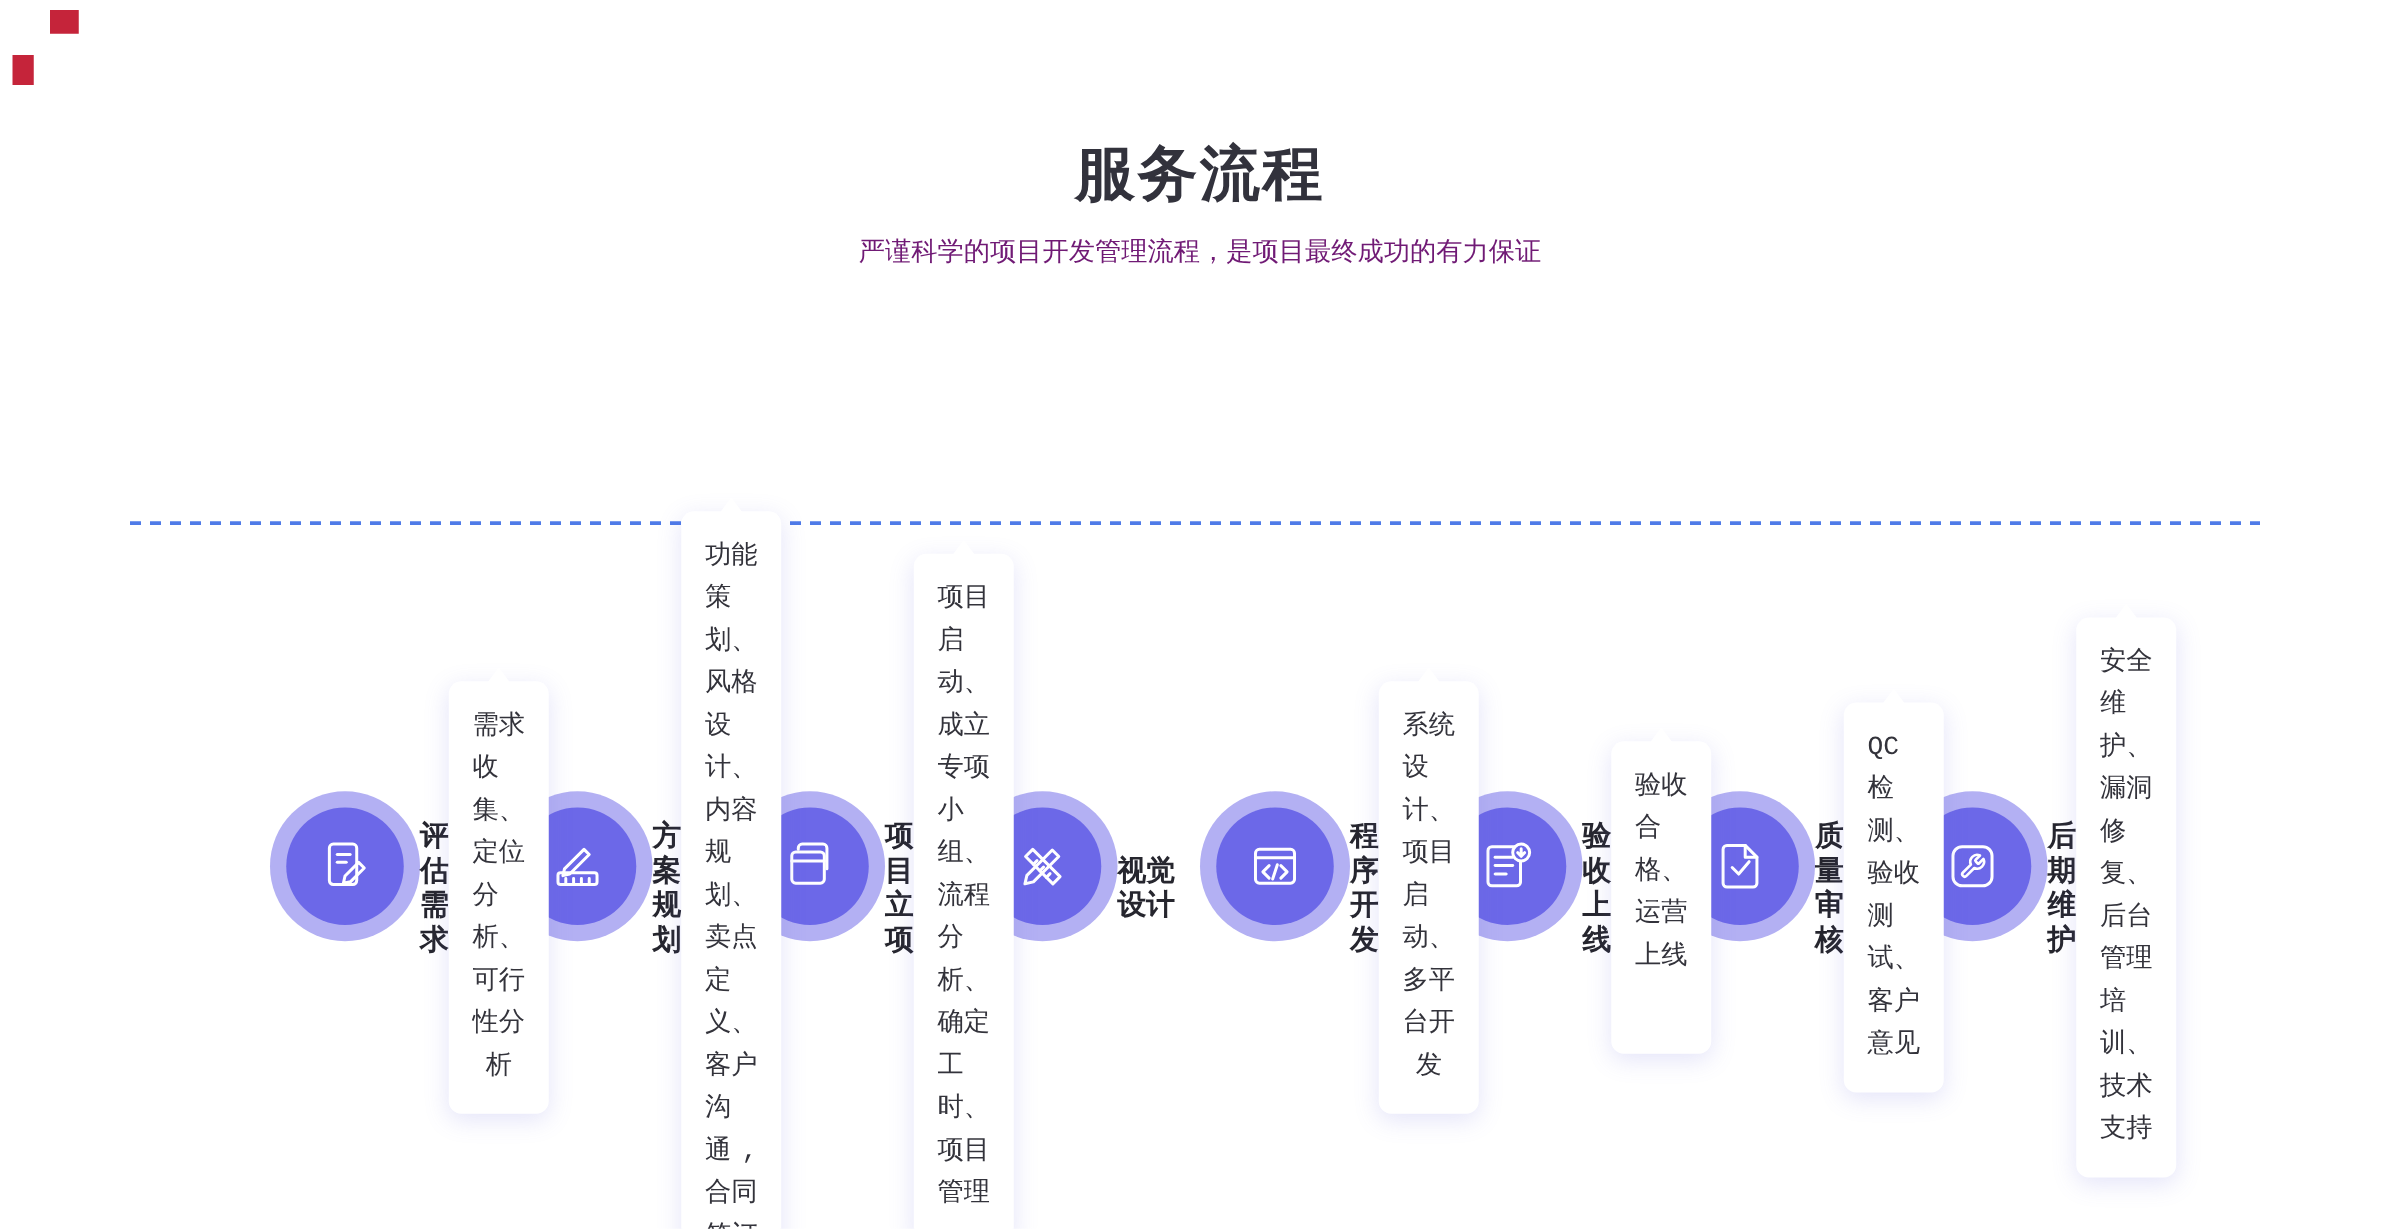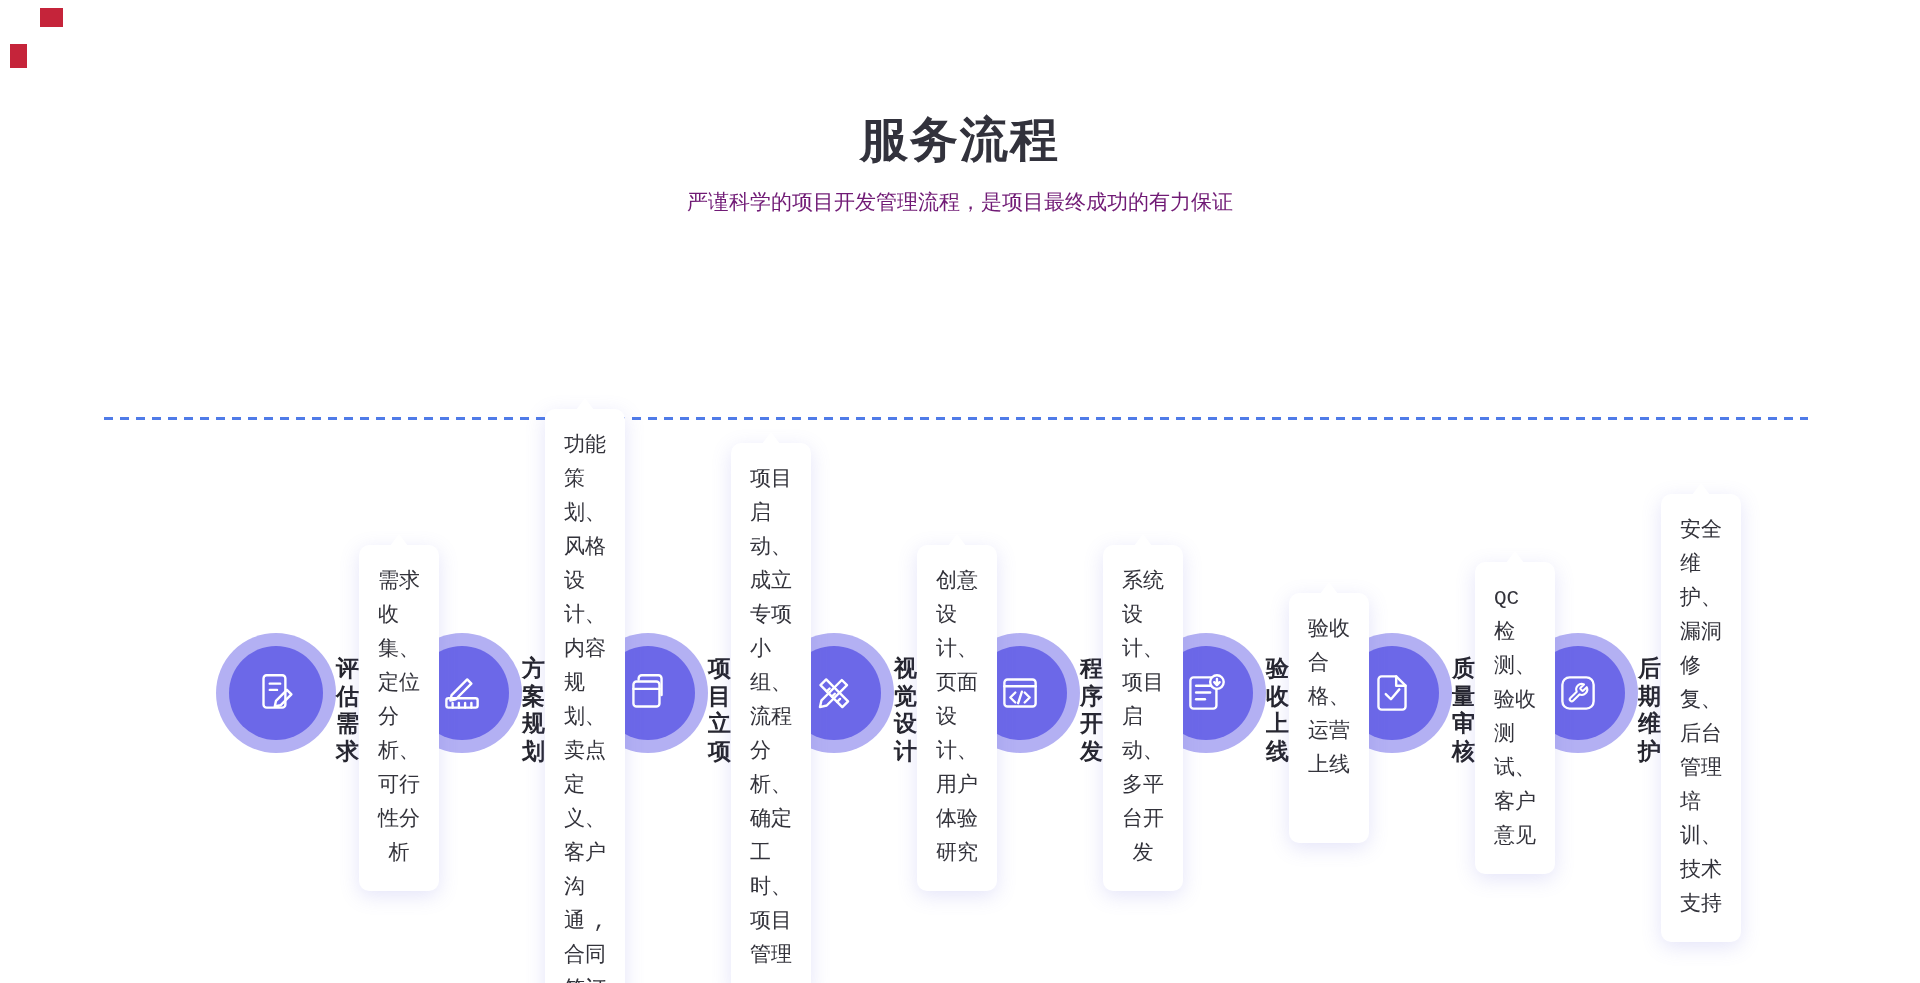--- a/index.html
+++ b/index.html
@@ -137,24 +137,20 @@
       <div class="icon-ring">
         <div class="icon-circle">
           <svg viewBox="0 0 48 48">
             <path d="M11 16.5 l5.5-5.5 21 21 -5.5 5.5 z"></path>
             <path d="M17 22.5 l2.8-2.8 M22 27.5 l2.8-2.8 M27 32.5 l2.8-2.8"></path>
             <path d="M31.5 11.5 l5 5 L17 36 l-6.5 1.5 L12 31 z"></path>
           </svg>
         </div>
       </div>
       <div class="step-label">视觉设计</div>
-      <div class="card">
-        <div class="notch"></div>
-        <p class="card-text">创意设计、页面设计、用户体验研究</p>
-      </div>
     </div>
 
     <div class="step">
       <div class="icon-ring">
         <div class="icon-circle">
           <svg viewBox="0 0 48 48">
             <rect x="9" y="11" width="30" height="26" rx="3"></rect>
             <line x1="9" y1="17.5" x2="39" y2="17.5"></line>
             <path d="M19.5 23.5 l-4.8 4.8 4.8 4.8"></path>
             <path d="M28.5 23.5 l4.8 4.8 -4.8 4.8"></path>

